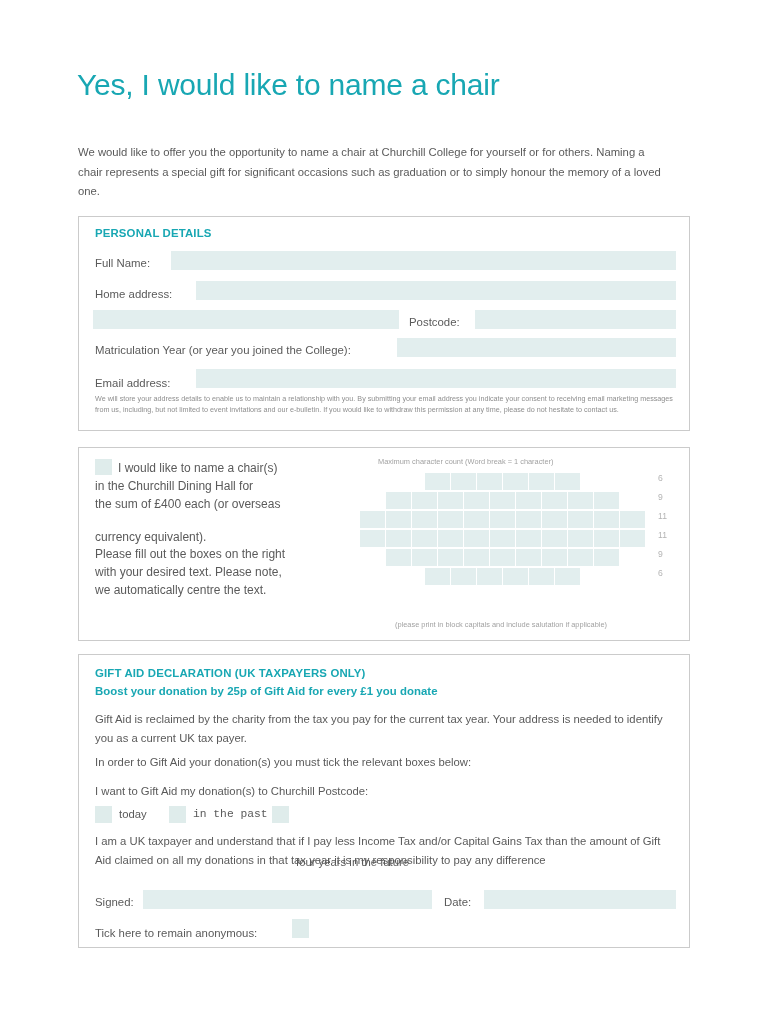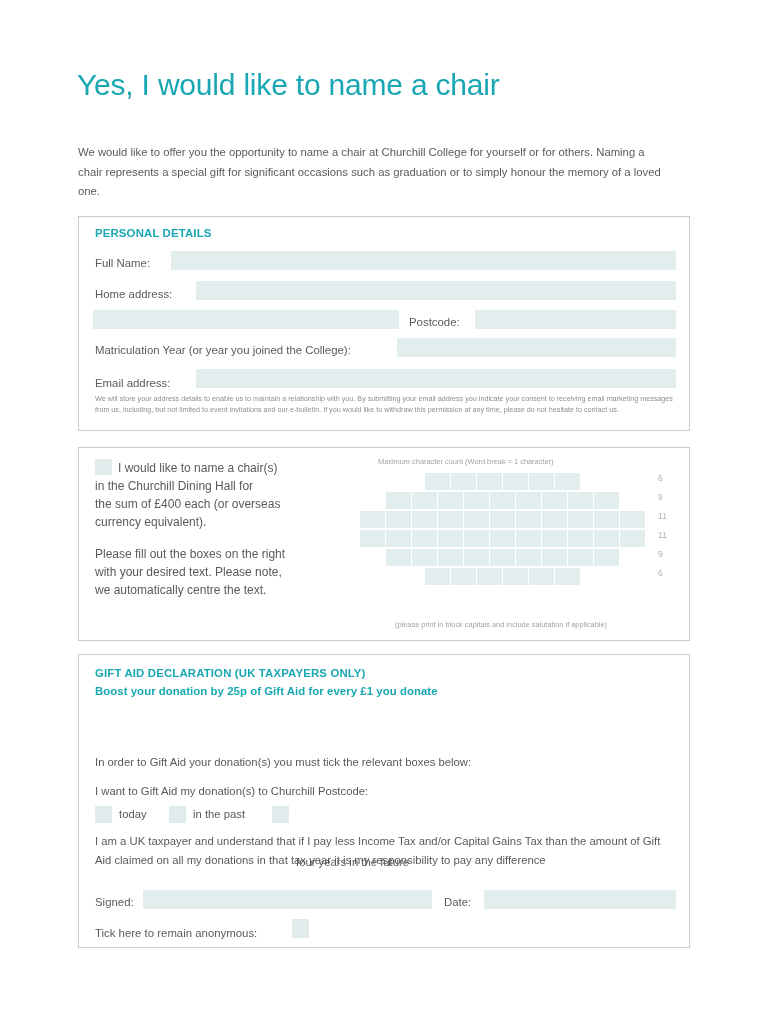--- a/index.html
+++ b/index.html
@@ -196,21 +196,21 @@
 
   <div class="fineprint" style="left:95px; top:393px; width:578px;">We will store your address details to enable us to maintain a relationship with you. By submitting your email address you indicate your consent to receiving email marketing messages from us, including, but not limited to event invitations and our e-bulletin. If you would like to withdraw this permission at any time, please do not hesitate to contact us.</div>
 
   <div class="section" id="section-chair"></div>
 
   <div class="checkbox" style="left:95px; top:459px; width:17px; height:16px;"></div>
 
   <div class="chair-copy" style="left:118px; top:459px; white-space:nowrap;">I would like to name a chair(s)</div>
   <div class="chair-copy" style="left:95px; top:477px; white-space:nowrap;">in the Churchill Dining Hall for</div>
   <div class="chair-copy" style="left:95px; top:495px; white-space:nowrap;">the sum of £400 each (or overseas</div>
-  <div class="chair-copy" style="left:95px; top:513px; white-space:nowrap;text-align:right;">currency equivalent).</div>
+  <div class="chair-copy" style="left:95px; top:528px; white-space:nowrap;text-align:right;">currency equivalent).</div>
 
   <div class="chair-copy" style="left:95px; top:563px; white-space:nowrap;">with your desired text. Please note,</div>
   <div class="chair-copy" style="left:95px; top:545px; white-space:nowrap;">Please fill out the boxes on the right</div>
   <div class="chair-copy" style="left:95px; top:581px; white-space:nowrap;">we automatically centre the text.</div>
 
   <div class="grid-caption" style="left:378px; top:457px;">Maximum character count (Word break = 1 character)</div>
 
   <div class="char-grid" id="char-grid">
       <div class="char-row">
         <div class="char-cells">
@@ -296,28 +296,29 @@
       </div>
     </div>
 
   <div class="grid-footnote" style="left:359px; top:620px;padding-left:36px;">(please print in block capitals and include salutation if applicable)</div>
 
   <div class="section" id="section-giftaid"></div>
 
   <div class="sec-heading" style="left:95px; top:667px;">GIFT AID DECLARATION (UK TAXPAYERS ONLY)</div>
   <div class="sec-subheading" style="left:95px; top:685px;">Boost your donation by 25p of Gift Aid for every £1 you donate</div>
 
+  <div class="ga-para" style="left:95px; top:710px; width:568px;">Gift Aid is reclaimed by the charity from the tax you pay for the current tax year. Your address is needed to identify you as a current UK tax payer.</div>
   <div class="ga-para" style="left:95px; top:753px; width:568px;">In order to Gift Aid your donation(s) you must tick the relevant boxes below:</div>
   <div class="ga-para" style="left:95px; top:782px; width:568px;">I want to Gift Aid my donation(s) to Churchill Postcode:</div>
 
   <div class="checkbox" style="left:95px; top:806px; width:17px; height:17px;"></div>
   <div class="tick-label" style="left:119px; top:808px;">today</div>
 
   <div class="checkbox" style="left:169px; top:806px; width:17px; height:17px;"></div>
-  <div class="tick-label" style="left:193px; top:808px;">in the past</div>
+  <div class="tick-label" style="left:193px; top:808px;font-family:Liberation Mono, monospace;">in the past</div>
 
   <div class="checkbox" style="left:272px; top:806px; width:17px; height:17px;"></div>
   <div class="tick-label" style="left:296px; top:808px;margin-top:48px;">four years in the future</div>
 
   <div class="ga-para" style="left:95px; top:832px; width:568px;">I am a UK taxpayer and understand that if I pay less Income Tax and/or Capital Gains Tax than the amount of Gift Aid claimed on all my donations in that tax year it is my responsibility to pay any difference</div>
 
   <div class="field-label" style="left:95px; top:895px;">Signed:</div>
   <div class="field-box" style="left:143px; top:890px; width:289px; height:19px;"></div>
 
   <div class="field-label" style="left:444px; top:895px;">Date:</div>

